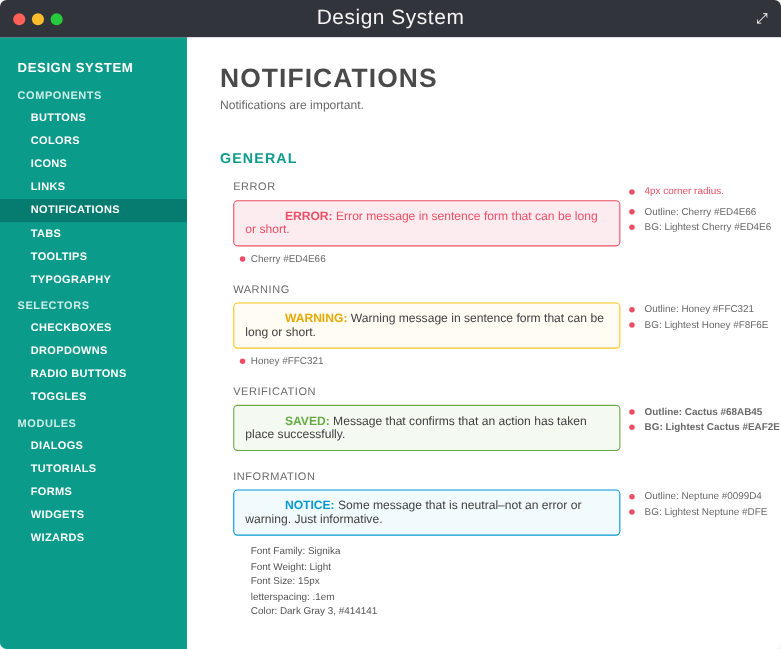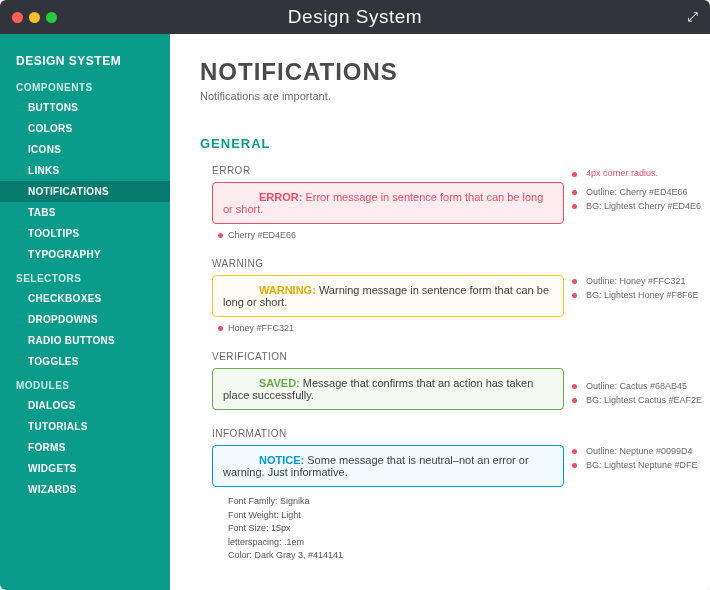--- a/index.html
+++ b/index.html
@@ -113,21 +113,21 @@
                 <div class="line">Outline: Honey #FFC321</div>
                 <div class="line">BG: Lightest Honey #F8F6E</div>
               </div>
             </div>
             <div class="callout-below">Honey #FFC321</div>
           </div>
           <div class="notif-group">
             <div class="notif-label">VERIFICATION</div>
             <div style="position: relative;">
               <div class="notif-box nb-verification"><span class="nb-prefix pf-verification">SAVED: </span><span class="nb-msg">Message that confirms that an action has taken place successfully.</span></div>
-              <div class="callouts-right" style="top: 12px;">
+              <div class="callouts-right" style="top: 0px; font-weight: bold;">
                 <div class="line">Outline: Cactus #68AB45</div>
                 <div class="line">BG: Lightest Cactus #EAF2E</div>
               </div>
             </div>
           </div>
           <div class="notif-group">
             <div class="notif-label">INFORMATION</div>
             <div style="position: relative;">
               <div class="notif-box nb-information"><span class="nb-prefix pf-information">NOTICE: </span><span class="nb-msg">Some message that is neutral–not an error or warning. Just informative.</span></div>
               <div class="callouts-right" style="top: 0px;">

